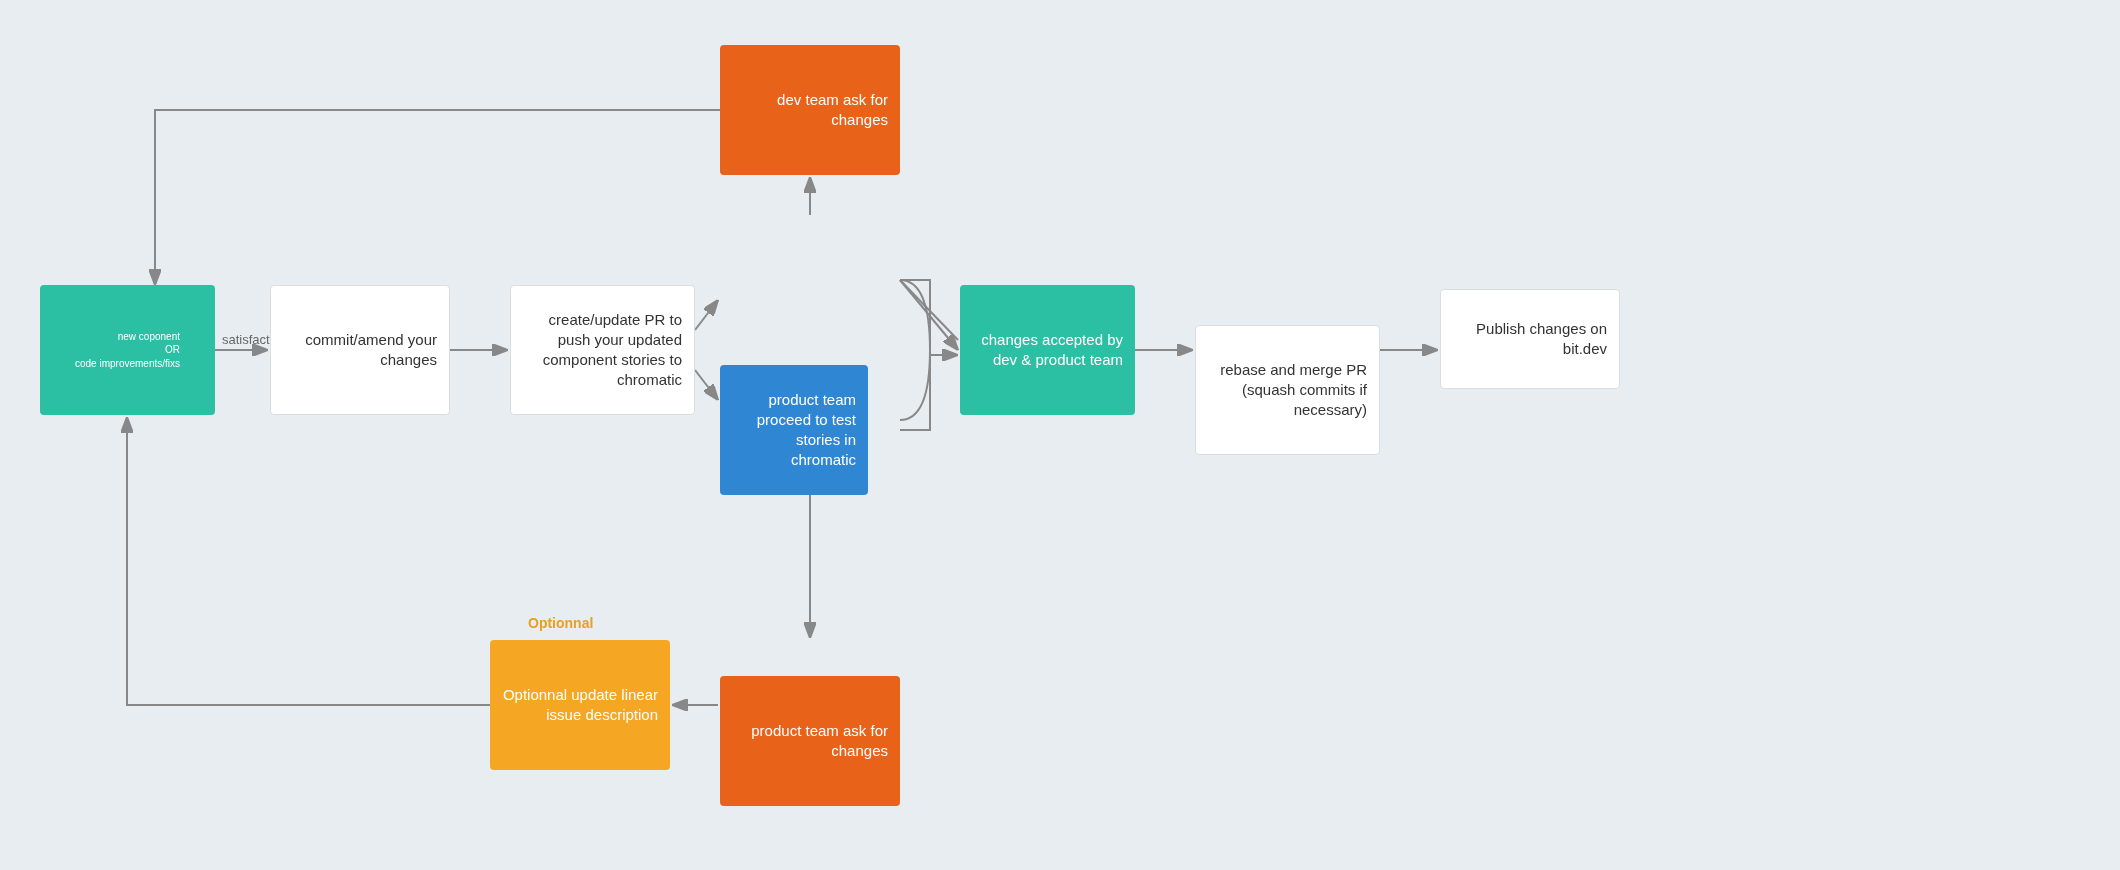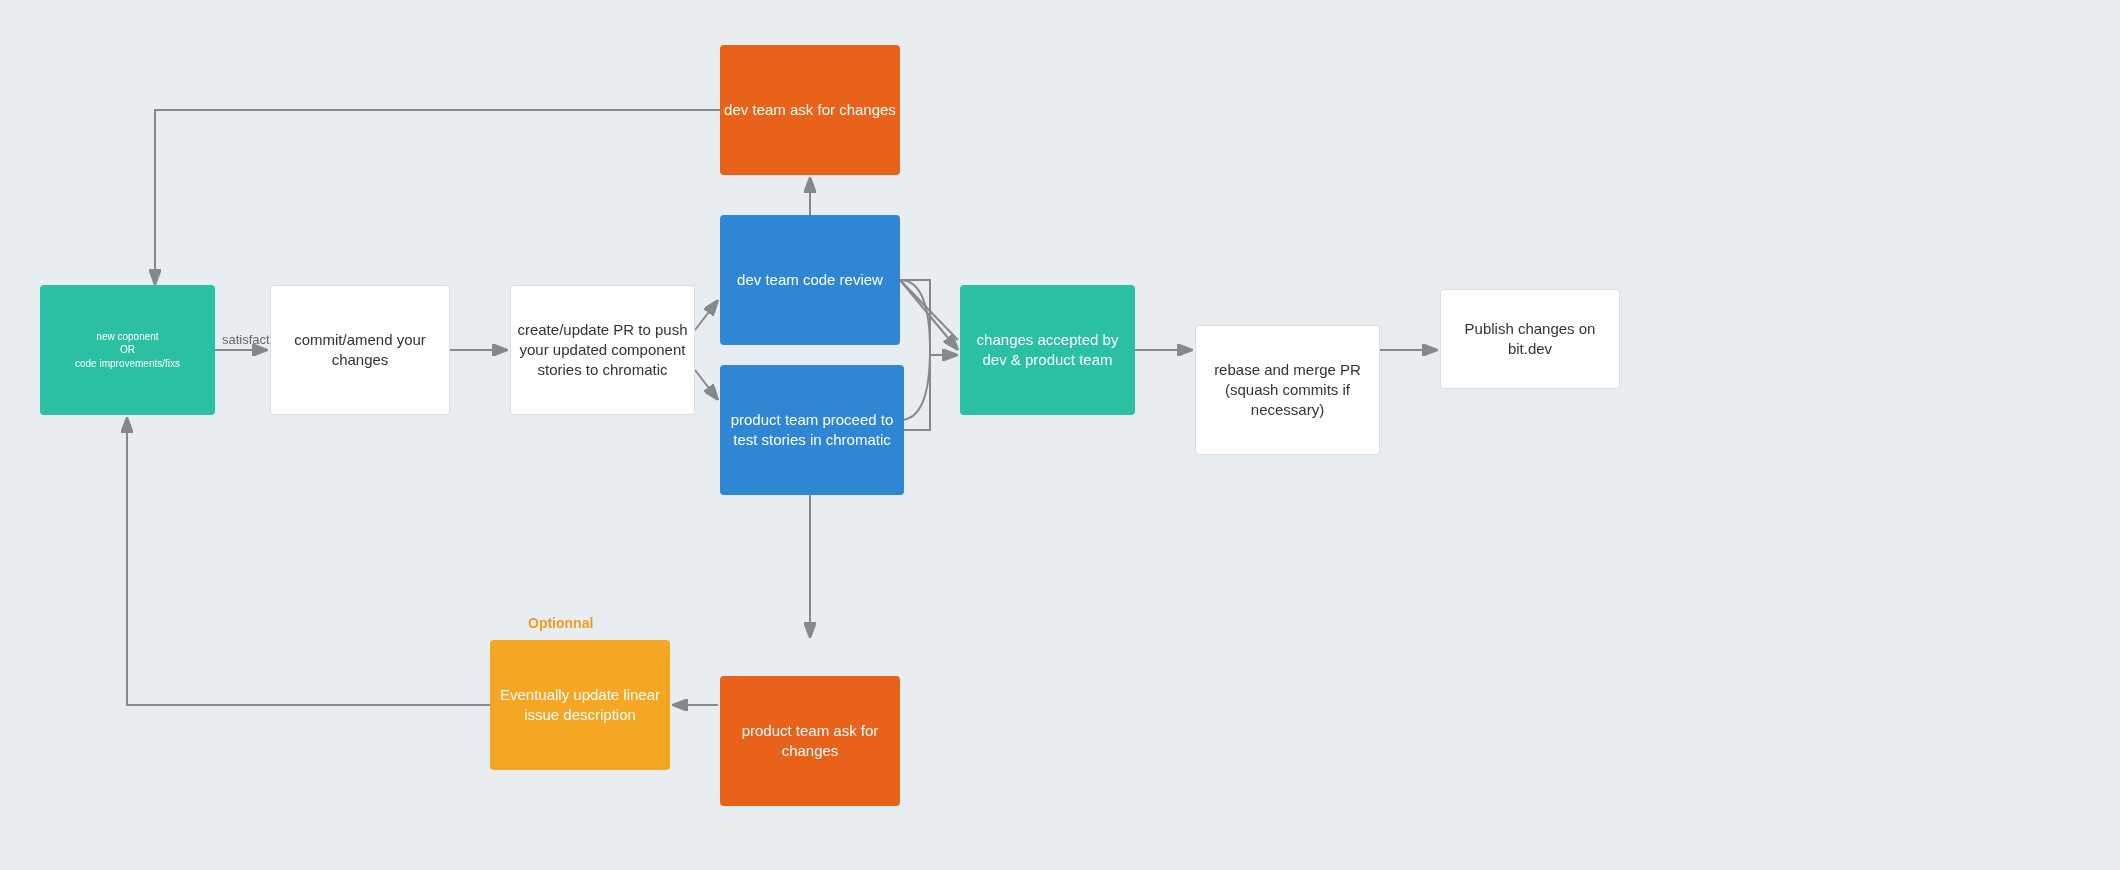--- a/index.html
+++ b/index.html
@@ -14,22 +14,22 @@
     .diagram {
       position: relative;
       width: 2120px;
       height: 870px;
     }
     .node {
       position: absolute;
       display: flex;
       align-items: center;
       justify-content: center;
-      text-align: center;
-      padding: 3px;
+      text-align: right;
+      padding: 12px;
       font-size: 15px;
       line-height: 1.35;
       font-weight: 500;
     }
     .node-teal {
       background: #2bbfa4;
       color: #fff;
       border-radius: 4px;
     }
     .node-white {
@@ -138,43 +138,40 @@
   </div>
 
   <div class="node node-white" style="left:270px; top:285px; width:180px; height:130px;">
     <span>commit/amend your changes</span>
   </div>
 
   <div class="node node-orange" style="left:720px; top:45px; width:180px; height:130px;">
     <span>dev team ask for changes</span>
   </div>
 
-  <div class="node node-blue" style="left:720px; top:215px; width:180px; height:130px;">
-    <span>dev team code review</span>
-  </div>
 
-  <div class="node node-blue" style="left:720px; top:365px; width:184px; height:130px;">
+  <div class="node node-blue" style="left:720px; top:365px; width:148px; height:130px;">
     <span>product team proceed to test stories in chromatic</span>
   </div>
 
   <div class="node node-teal" style="left:960px; top:285px; width:175px; height:130px;">
     <span>changes accepted by dev &amp; product team</span>
   </div>
 
   <div class="node node-white" style="left:1195px; top:285px; width:185px; height:130px;margin-top:40px;">
     <span>rebase and merge PR (squash commits if necessary)</span>
   </div>
 
   <div class="node node-white" style="left:1440px; top:289px; width:180px; height:100px;">
     <span>Publish changes on bit.dev</span>
   </div>
 
   <div class="optional-label" style="left:510px; top:615px;margin-left:18px;">Optionnal</div>
 
   <div class="node node-yellow" style="left:490px; top:640px; width:180px; height:130px;">
-    <span>Eventually update linear issue description</span>
+    <span>Optionnal update linear issue description</span>
   </div>
 
   <div class="node node-orange" style="left:720px; top:640px; width:180px; height:130px;margin-top:36px;">
     <span>product team ask for changes</span>
   </div>
 
 </div>
 
 </body></html>

